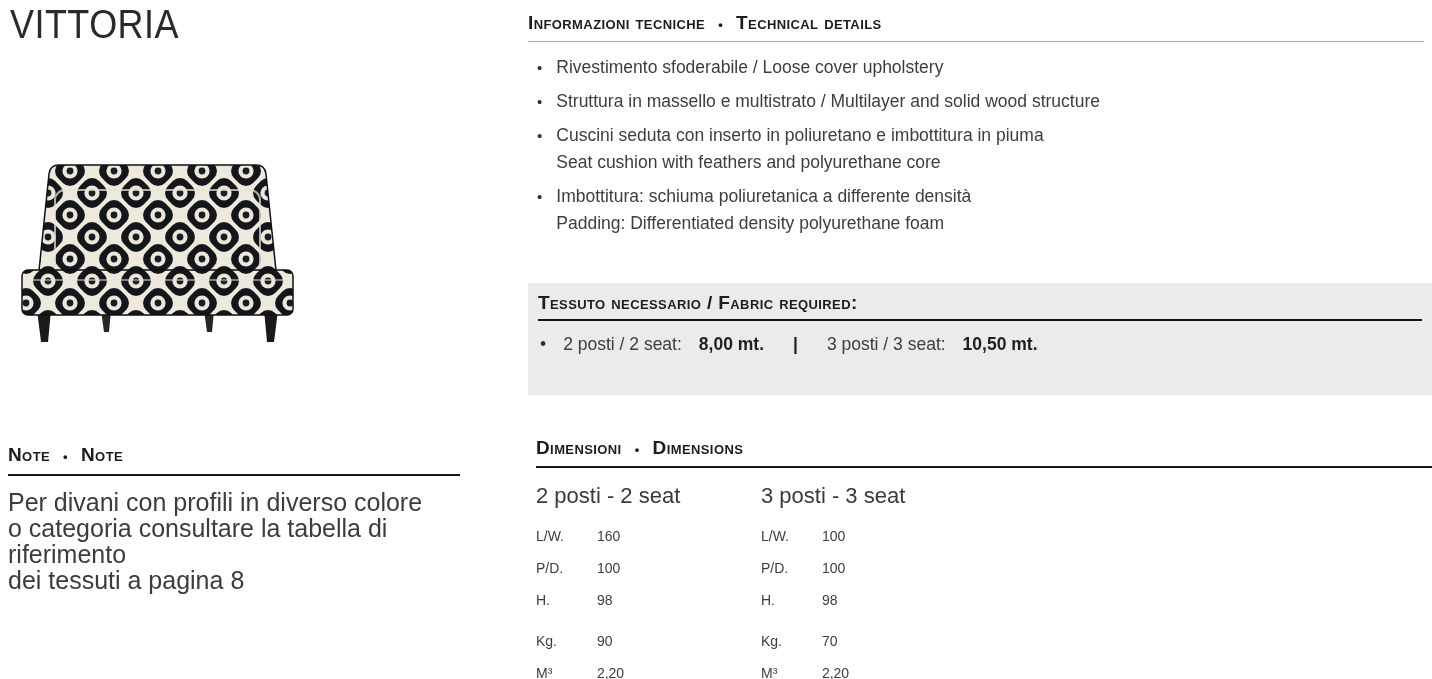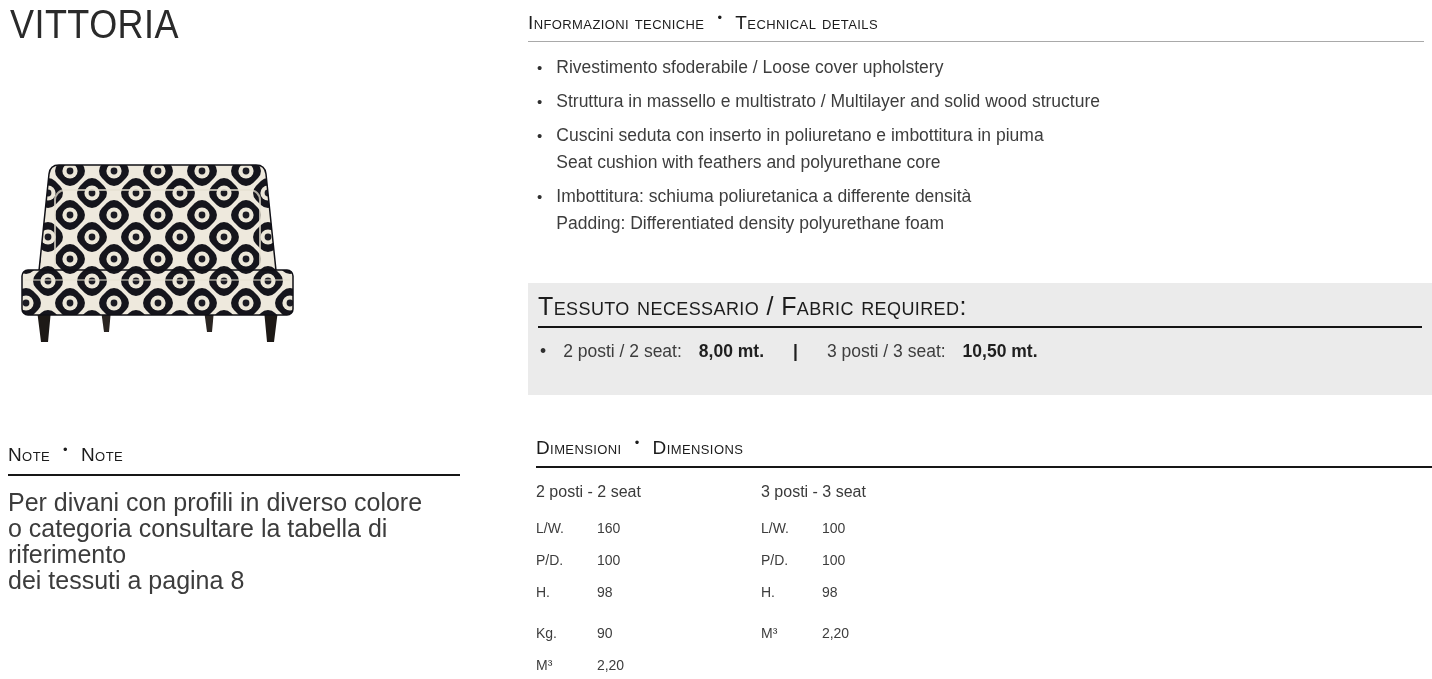--- a/index.html
+++ b/index.html
@@ -15,22 +15,22 @@
   }
   .title{
     position:absolute; left:10px; top:2px;
     font-size:40px; font-weight:100; color:#2a2a2a;
     letter-spacing:0.5px; transform:scaleX(0.9); transform-origin:left top;
   }
   .sofa{position:absolute; left:15px; top:160px; width:285px; height:186px;}
 
   
   .sec-head{
-    display:flex; align-items:flex-start; gap:13px;
-    font-variant:small-caps; font-weight:normal; font-size:19px;
+    display:flex; align-items:flex-end; gap:13px;
+    font-variant:small-caps; font-weight:bold; font-size:19px;
     color:var(--heading); letter-spacing:0.4px;
   }
   .sec-head .dot{font-size:13px; transform:translateY(-2px);}
   .rule{height:1px; background:var(--rule_gray); border:none;}
   .rule.dark{height:2px; background:var(--rule_dark);}
 
   
   .right-col{position:absolute; left:528px; top:0; width:896px;}
   .tech-head{position:absolute; top:12px; left:0;}
   .tech-rule{position:absolute; top:41px; left:0; width:896px;}
@@ -40,38 +40,38 @@
     font-size:17.5px; line-height:27px; white-space:pre-line;
   }
   .blt{color:#2f2f2f;}
   .tech-list .blt{font-size:15px;}
 
   
   .fabric-box{
     position:absolute; top:283px; left:0; width:904px; height:112px;
     background:var(--box_bg); padding:9px 10px 0 10px;
   }
-  .fabric-box .sec-head{font-size:25px;}
+  .fabric-box .sec-head{font-size:19px;}
   .fabric-rule{margin-top:5px; height:2px; background:#141414;}
   .fabric-line{
     display:flex; align-items:baseline; gap:17px;
     margin-top:13px; padding-left:2px; font-size:17.5px;
   }
   .fabric-line .b{font-weight:bold; color:#1f1f1f;}
   .fabric-line .divider{margin:0 12px;}
   .fabric-line .lbl3{margin-left:0;text-align:center;}
 
   
   .dims{position:absolute; top:437px; left:8px; width:896px;}
   .dims-rule{margin-top:7px; width:896px;}
   .dims-cols{position:relative; margin-top:15px; width:896px; height:180px;}
   .dim-col{position:absolute; top:0; width:220px;}
   .dim-col.c1{left:0;}
   .dim-col.c2{left:225px;}
-  .col-title{font-size:16px; color:#3a3a3a; margin-bottom:11px;}
+  .col-title{font-size:22px; color:#3a3a3a; margin-bottom:11px;}
   .drow{font-size:14px; line-height:32px;}
   .drow .lab{display:inline-block; width:57px;}
   .wblock{margin-top:9px;}
 
   
   .note{position:absolute; left:8px; top:444px; width:452px;}
   .note-rule{margin-top:8px; width:452px;}
   .body-text{
     font-size:25px; line-height:26px; white-space:pre-line;
     margin-top:13px; color:#3c3c3c;
@@ -214,20 +214,24 @@
           <div class="drow">
             <span class="lab">P/D.</span>
             <span>100</span>
           </div>
           <div class="drow">
             <span class="lab">H.</span>
             <span>98</span>
           </div>
           <div class="wblock">
             <div class="drow">
+              <span class="lab">Kg.</span>
+              <span>70</span>
+            </div>
+            <div class="drow">
               <span class="lab">M³</span>
               <span>2,20</span>
             </div>
           </div>
         </div>
 
       </div>
     </section>
   </div>
 </div>

